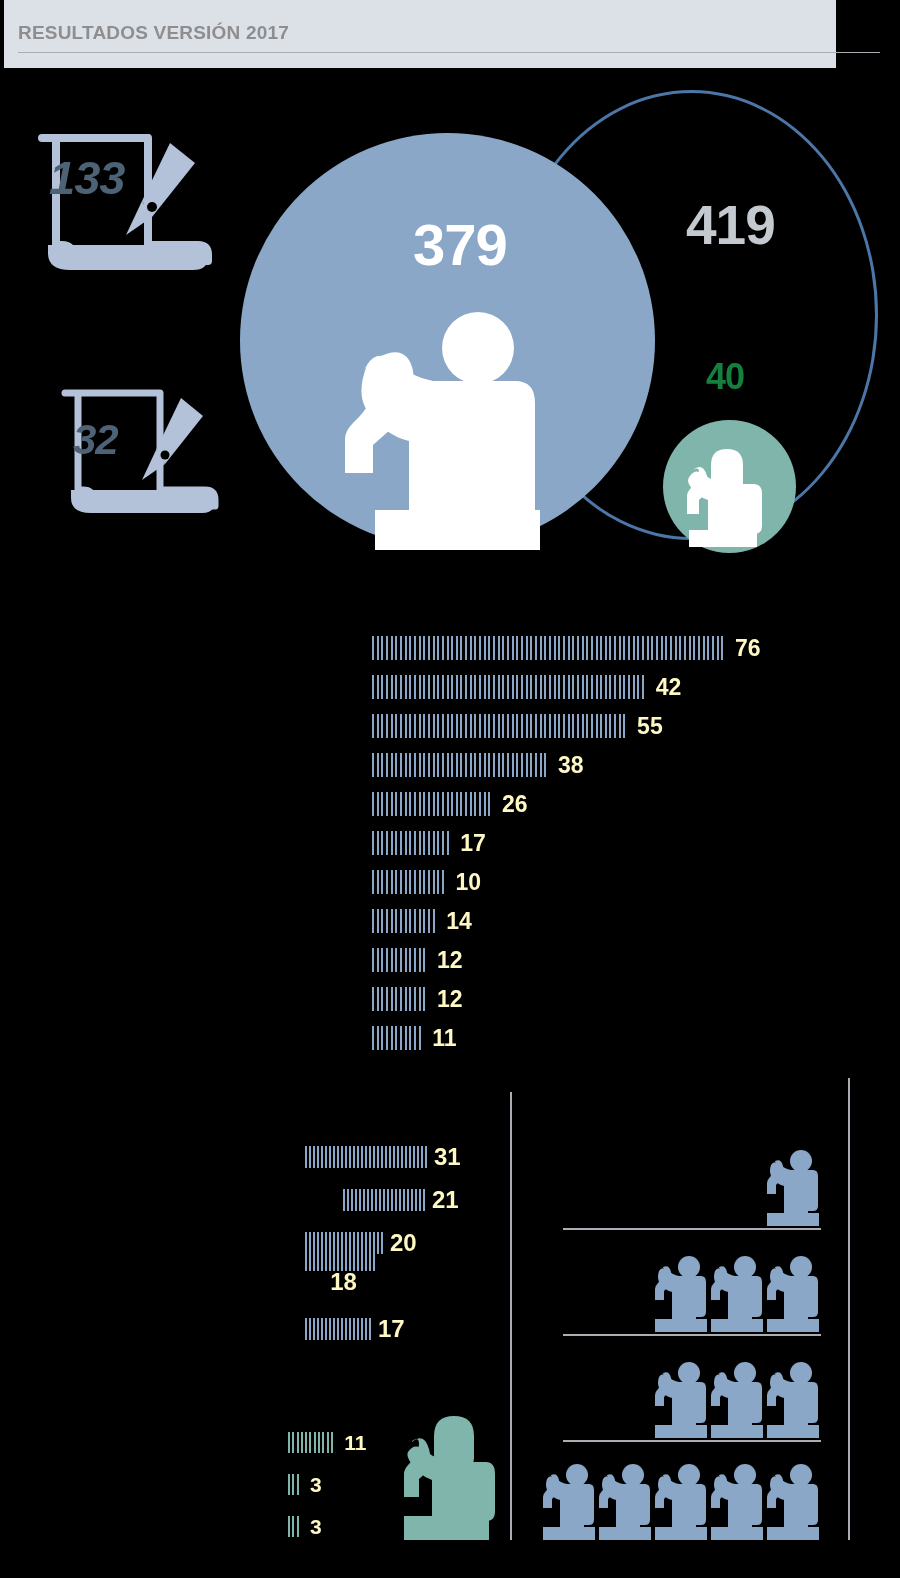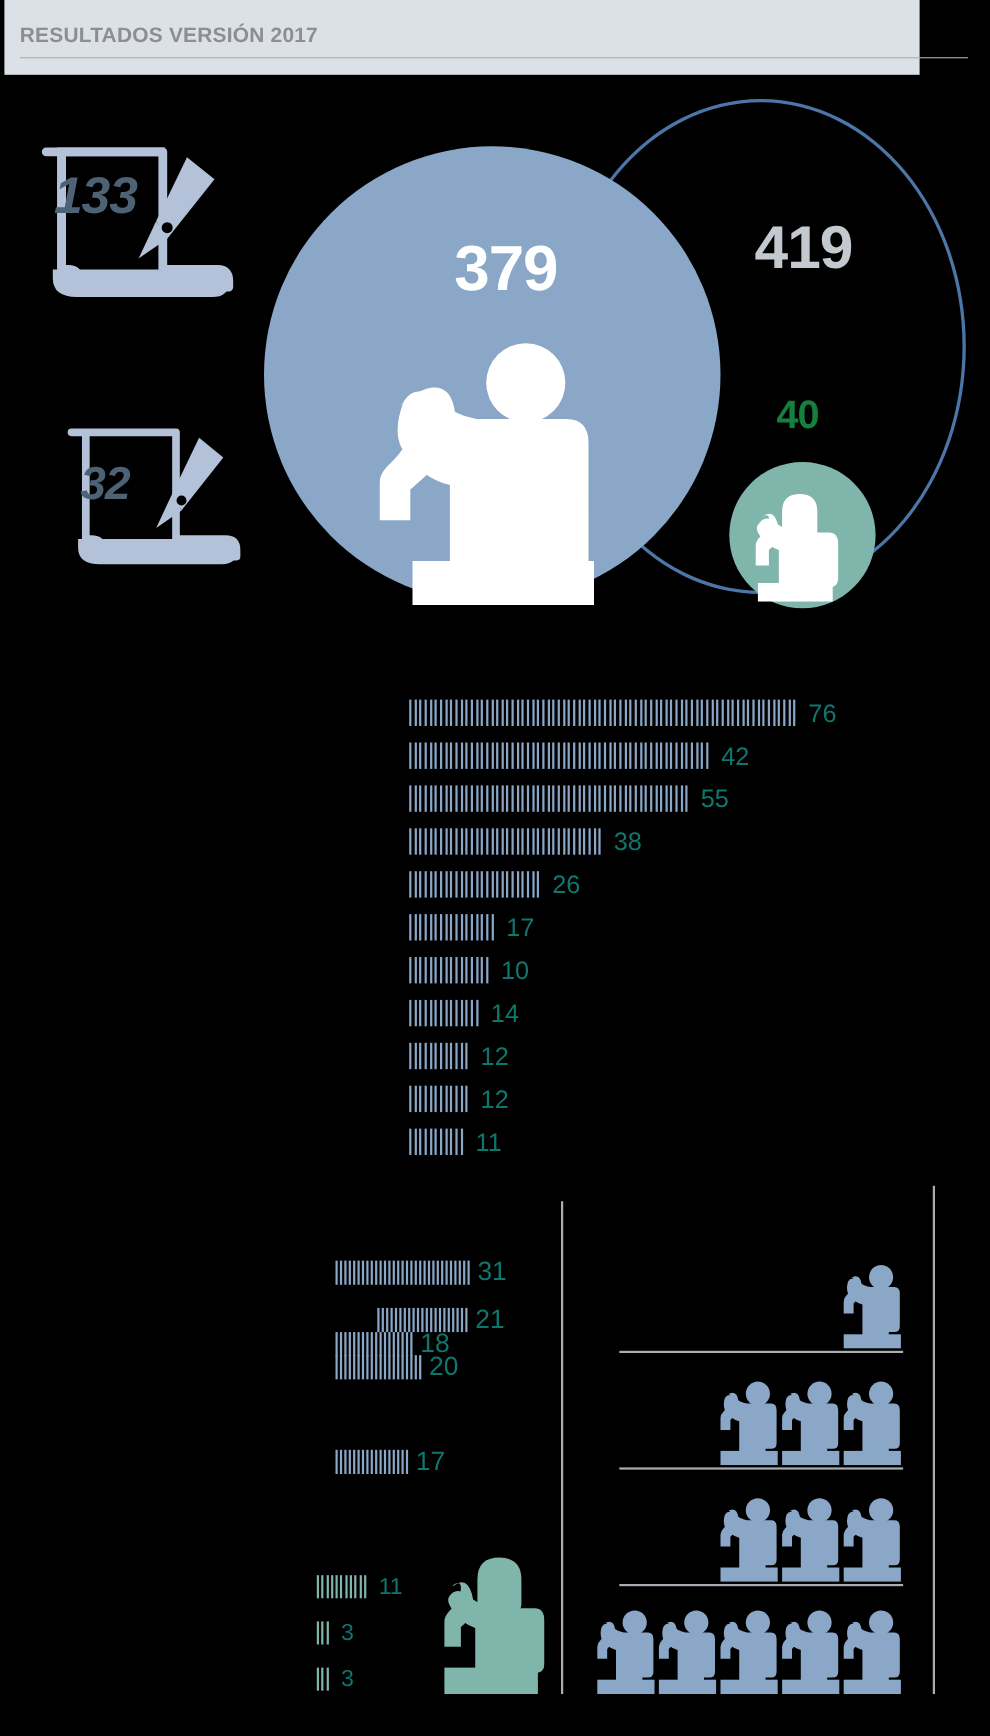--- a/index.html
+++ b/index.html
@@ -65,21 +65,21 @@
   
   .person { position:absolute; }
 
   
   .bar-row { position:absolute; display:flex; align-items:center; }
   .bar-ticks { display:flex; height:24px; }
   .tick { width:2px; height:100%; margin-right:2.67px; }
   .tick.blue { background:#8aa7c8; }
   .tick.green { background:#7fb5ab; }
   .bar-value {
-    font-size:23px; font-weight:normal; color:#0f766e;
+    font-size:23px; font-weight:bold; color:#fef9c3;
     margin-left:9px; line-height:24px; white-space:nowrap;
   }
   #chart2 .tick { margin-right:2.0px; }
   #chart2 .bar-ticks { height:22px; }
   #chart2 .bar-value { font-size:24px; margin-left:5px; line-height:22px; }
   #chart3 .tick { margin-right:2.3px; }
   #chart3 .bar-ticks { height:21px; }
   #chart3 .bar-value { font-size:21px; margin-left:9px; line-height:21px; }
 
   
@@ -632,21 +632,21 @@
         <span class="tick blue"></span>
         <span class="tick blue"></span>
         <span class="tick blue"></span>
         <span class="tick blue"></span>
         <span class="tick blue"></span>
         <span class="tick blue"></span>
         <span class="tick blue"></span>
       </div>
       <span class="bar-value">20</span>
     </div>
-    <div class="bar-row" style="left: 305px; top: 1211px;">
+    <div class="bar-row" style="left: 305px; top: 1249px; flex-direction: column;">
       <div class="bar-ticks">
         <span class="tick blue"></span>
         <span class="tick blue"></span>
         <span class="tick blue"></span>
         <span class="tick blue"></span>
         <span class="tick blue"></span>
         <span class="tick blue"></span>
         <span class="tick blue"></span>
         <span class="tick blue"></span>
         <span class="tick blue"></span>

